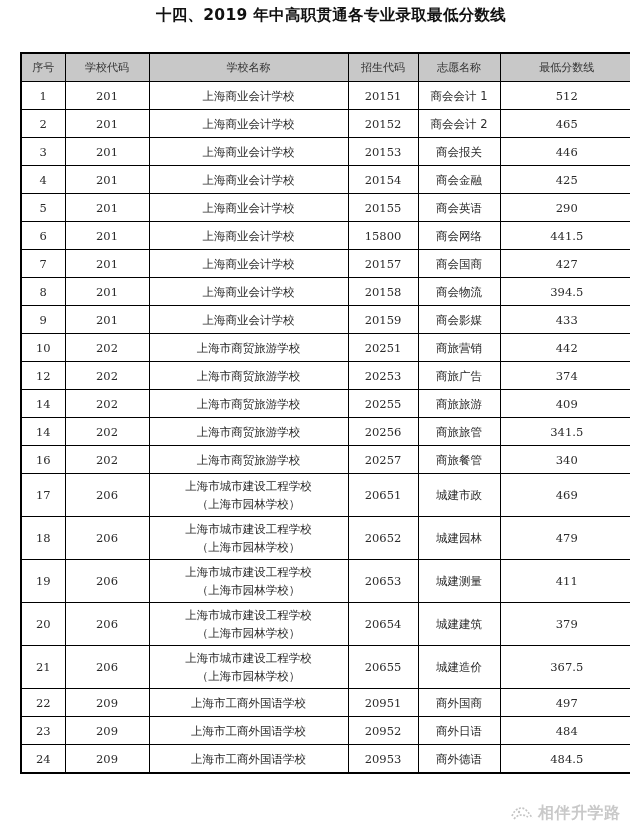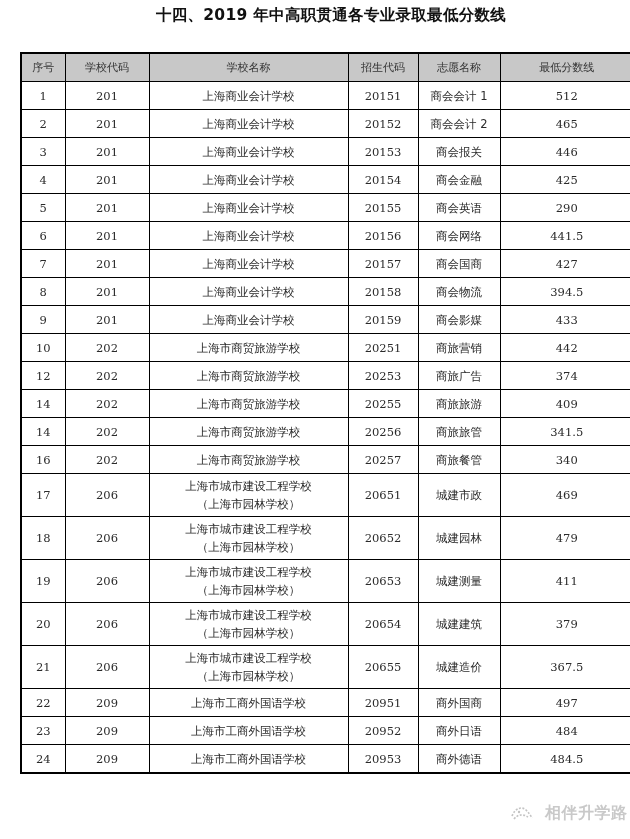--- a/index.html
+++ b/index.html
@@ -85,21 +85,20 @@
       width: 24px;
       height: 18px;
     }
     .watermark-text {
       font-family: "DejaVu Sans", "Liberation Sans", sans-serif;
       font-size: 16px;
       font-weight: bold;
       color: #b8b8b8;
       letter-spacing: 0.5px;
       text-shadow: 0 0 1px #fff;
-      margin-left: 7px;
     }
   </style>
 </head>
 <body>
 
 <div class="title">十四、2019 年中高职贯通各专业录取最低分数线</div>
 
 <table class="scores">
   <colgroup>
     <col style="width:44px">
@@ -169,21 +168,21 @@
         <td>20155</td>
         <td class="major-cell">商会英语</td>
         <td>290</td>
       </tr>
       <tr>
         <td>6</td>
         <td>201</td>
         <td class="name-cell">
           <span class="name-line">上海商业会计学校</span>
         </td>
-        <td>20156</td>
+        <td>15800</td>
         <td class="major-cell">商会网络</td>
         <td>441.5</td>
       </tr>
       <tr>
         <td>7</td>
         <td>201</td>
         <td class="name-cell">
           <span class="name-line">上海商业会计学校</span>
         </td>
         <td>20157</td>

